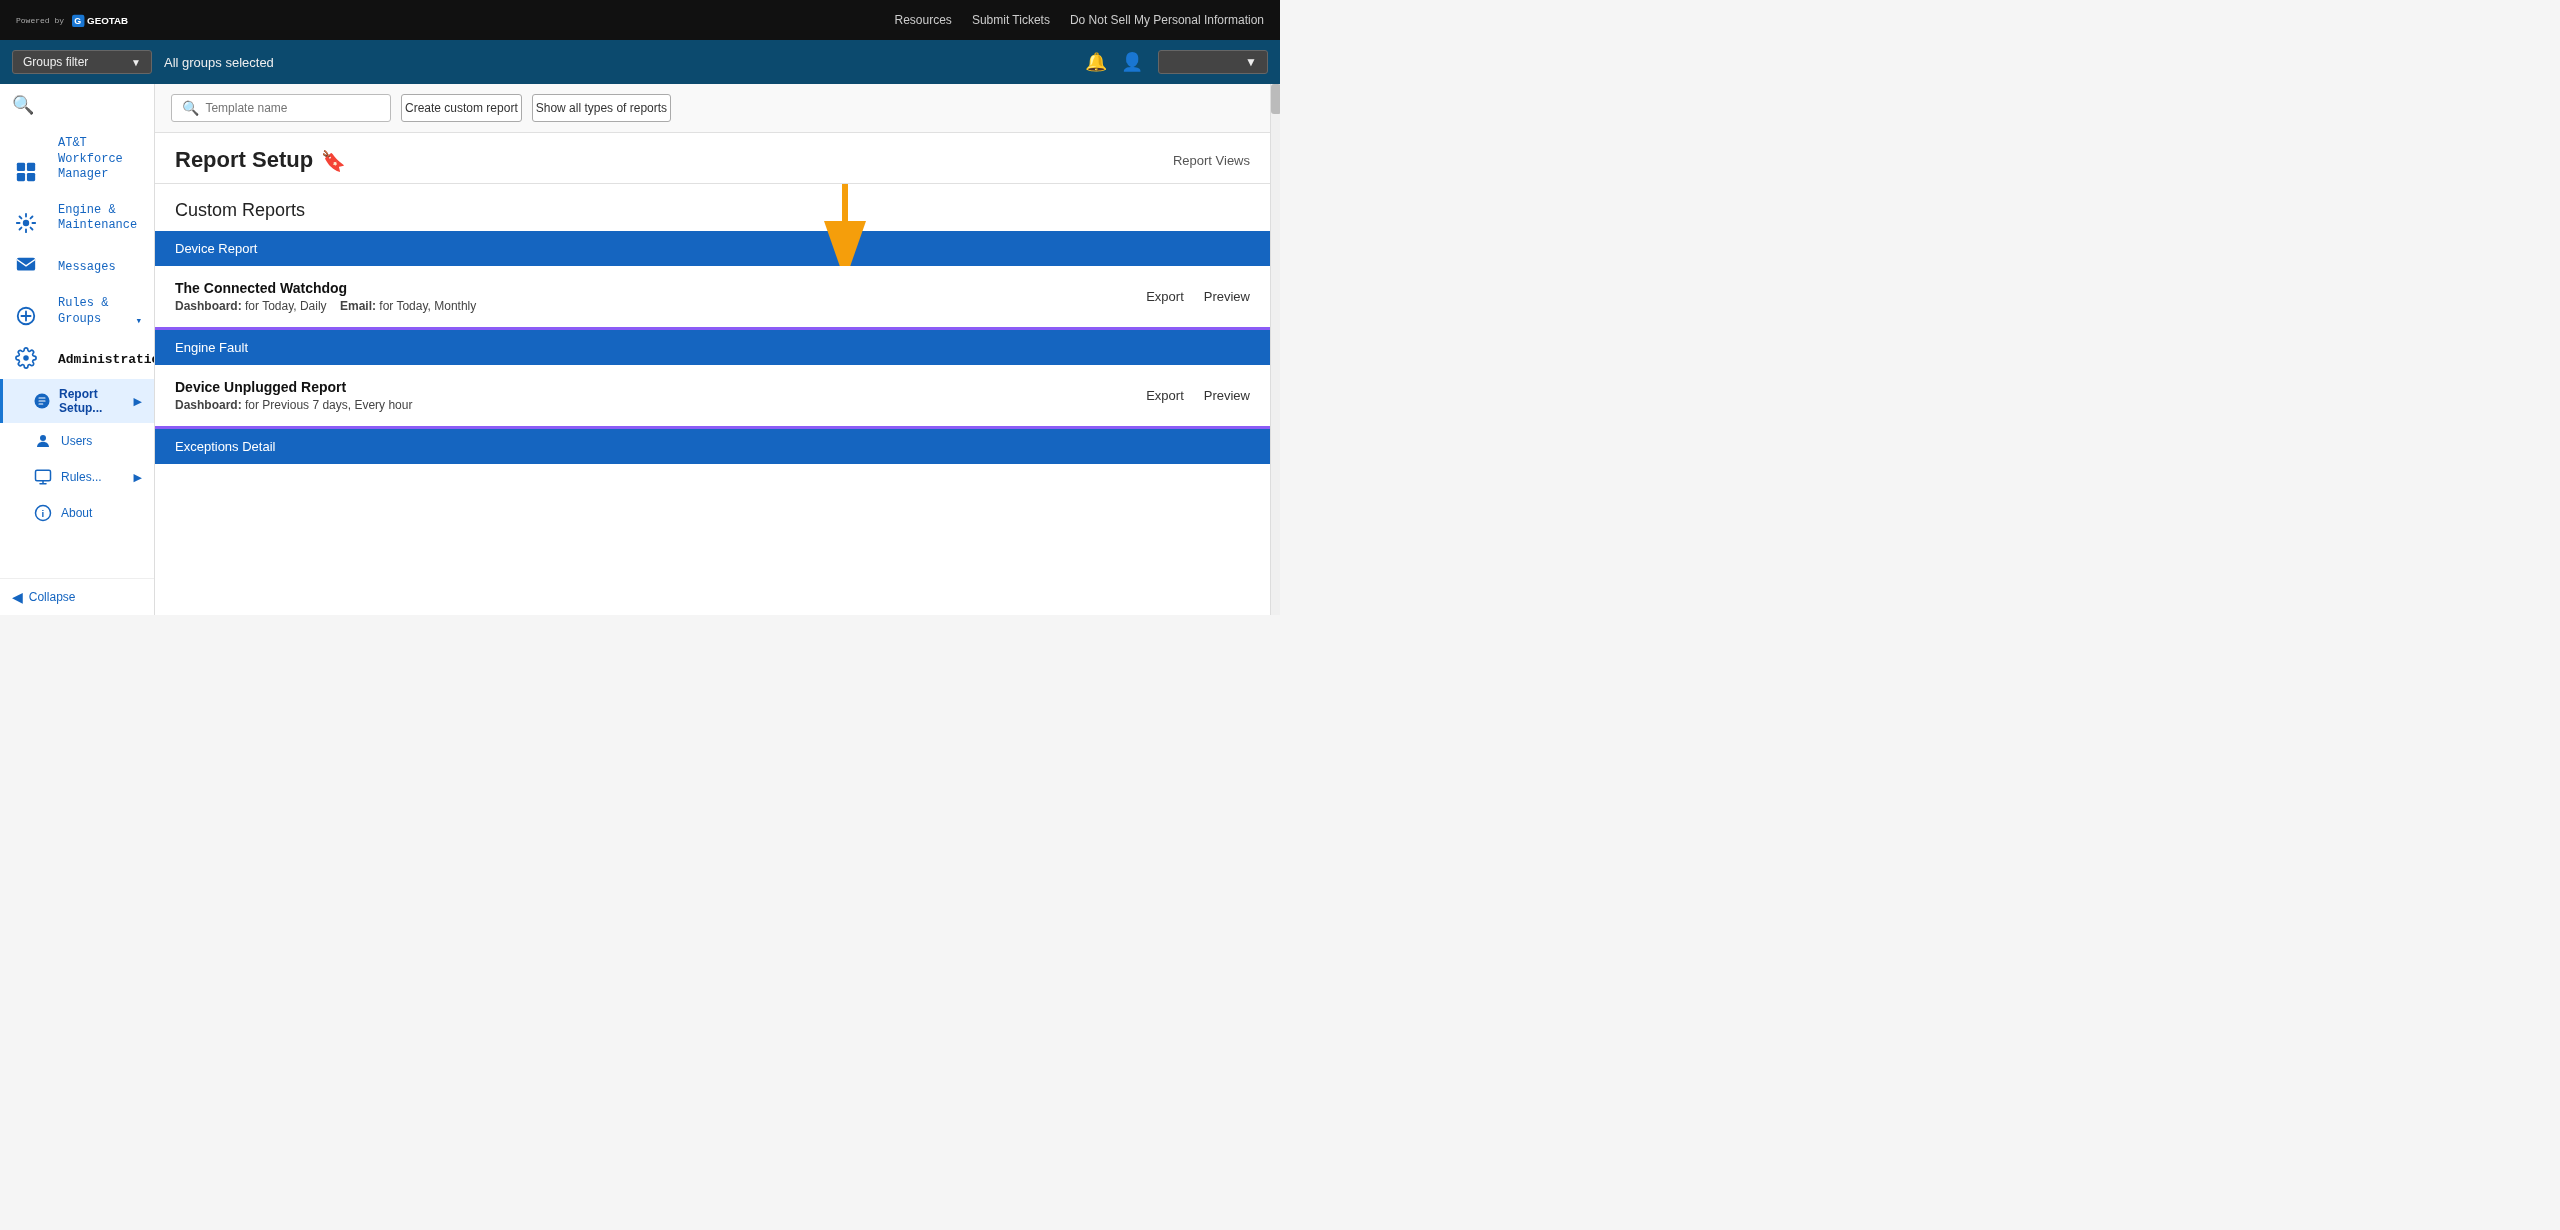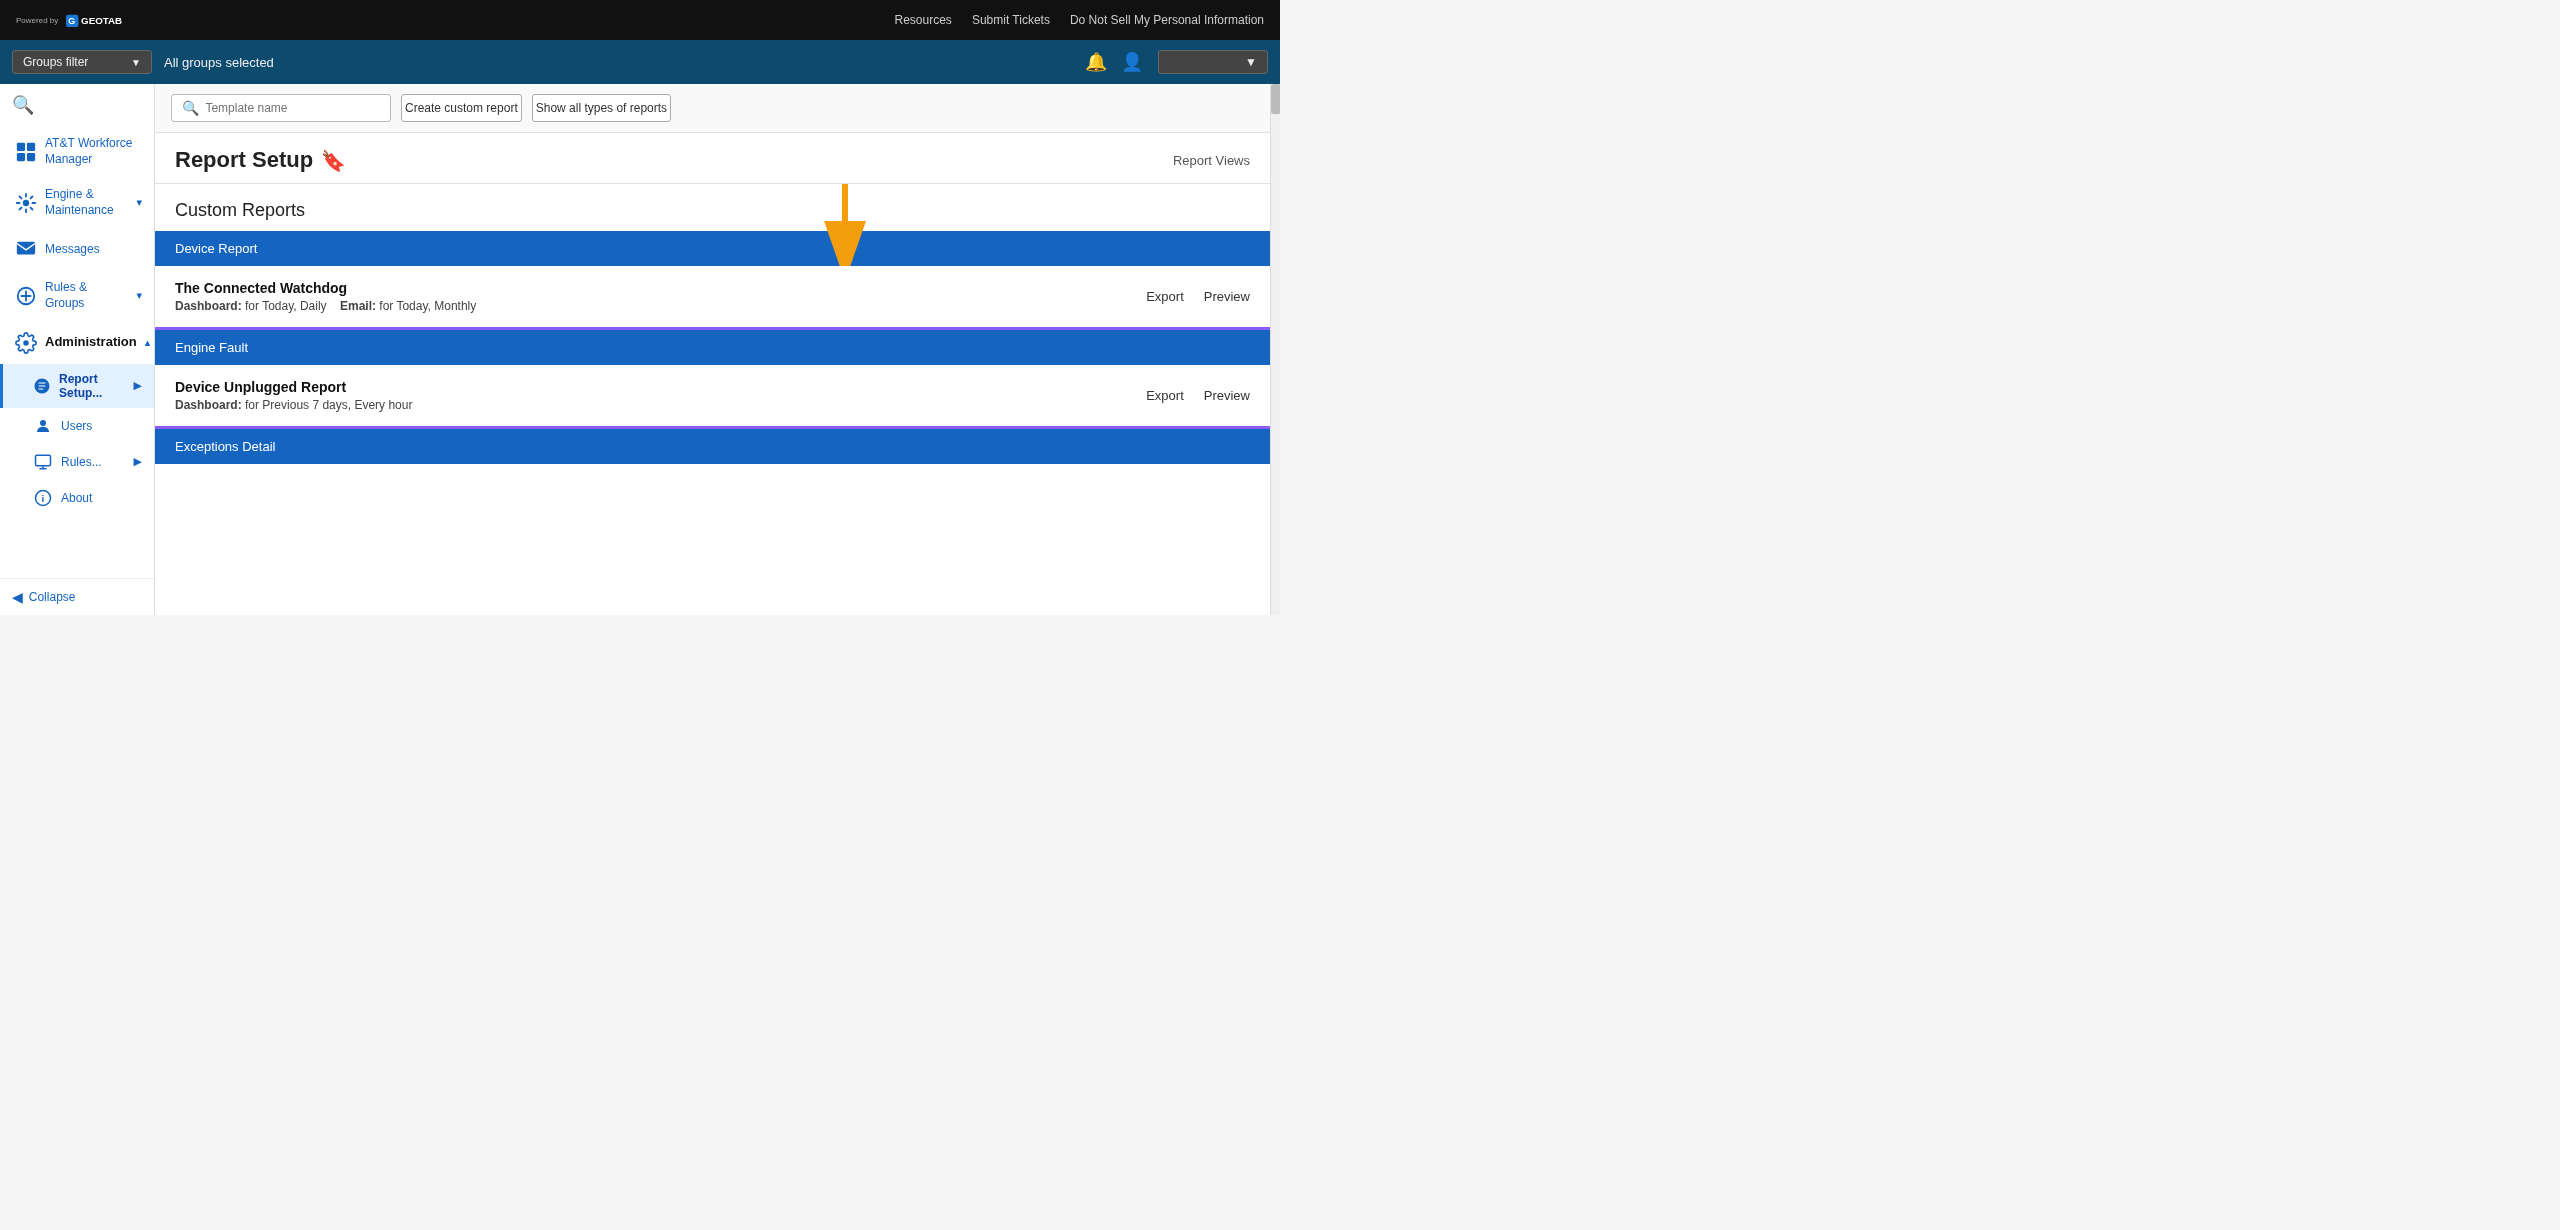--- a/index.html
+++ b/index.html
@@ -106,25 +106,26 @@
     }
     .sidebar-search-btn {
       background: none;
       border: none;
       cursor: pointer;
       color: #555;
       font-size: 18px;
     }
     .sidebar-item {
       display: flex;
-      align-items: center;
+      align-items: flex-end;
       padding: 10px 12px;
       cursor: pointer;
-      gap: 8px;
+      gap: 21px;
       border-left: 3px solid transparent;
+      font-family: Liberation Mono, monospace;
     }
     .sidebar-item .item-icon {
       width: 22px;
       height: 22px;
       display: flex;
       align-items: center;
       justify-content: center;
       flex-shrink: 0;
     }
     .sidebar-item .item-label {
@@ -341,21 +342,21 @@
     .icon-sm {
       width: 18px;
       height: 18px;
     }
   </style>
 </head>
 <body>
 
 <div class="top-bar">
   <div class="top-bar-logo">
-    <div style="display:flex;flex-direction:column;align-items:flex-end;margin-right:2px;">
+    <div style="display:flex;flex-direction:column;align-items:flex-end;margin-right:2px;font-family:Liberation Mono, monospace;">
       <span style="color:#aaa;font-size:8px;">Powered
 by</span>
     </div>
     <svg width="80" height="22" viewBox="0 0 180 40">
       <rect x="0" y="8" width="28" height="28" rx="5" fill="#1976d2"></rect>
       <text x="5" y="28" font-size="20" font-weight="bold" fill="white">G</text>
       <text x="34" y="28" font-size="22" font-weight="bold" fill="white">GEOTAB</text>
     </svg>
   </div>
   <div class="top-bar-right">

